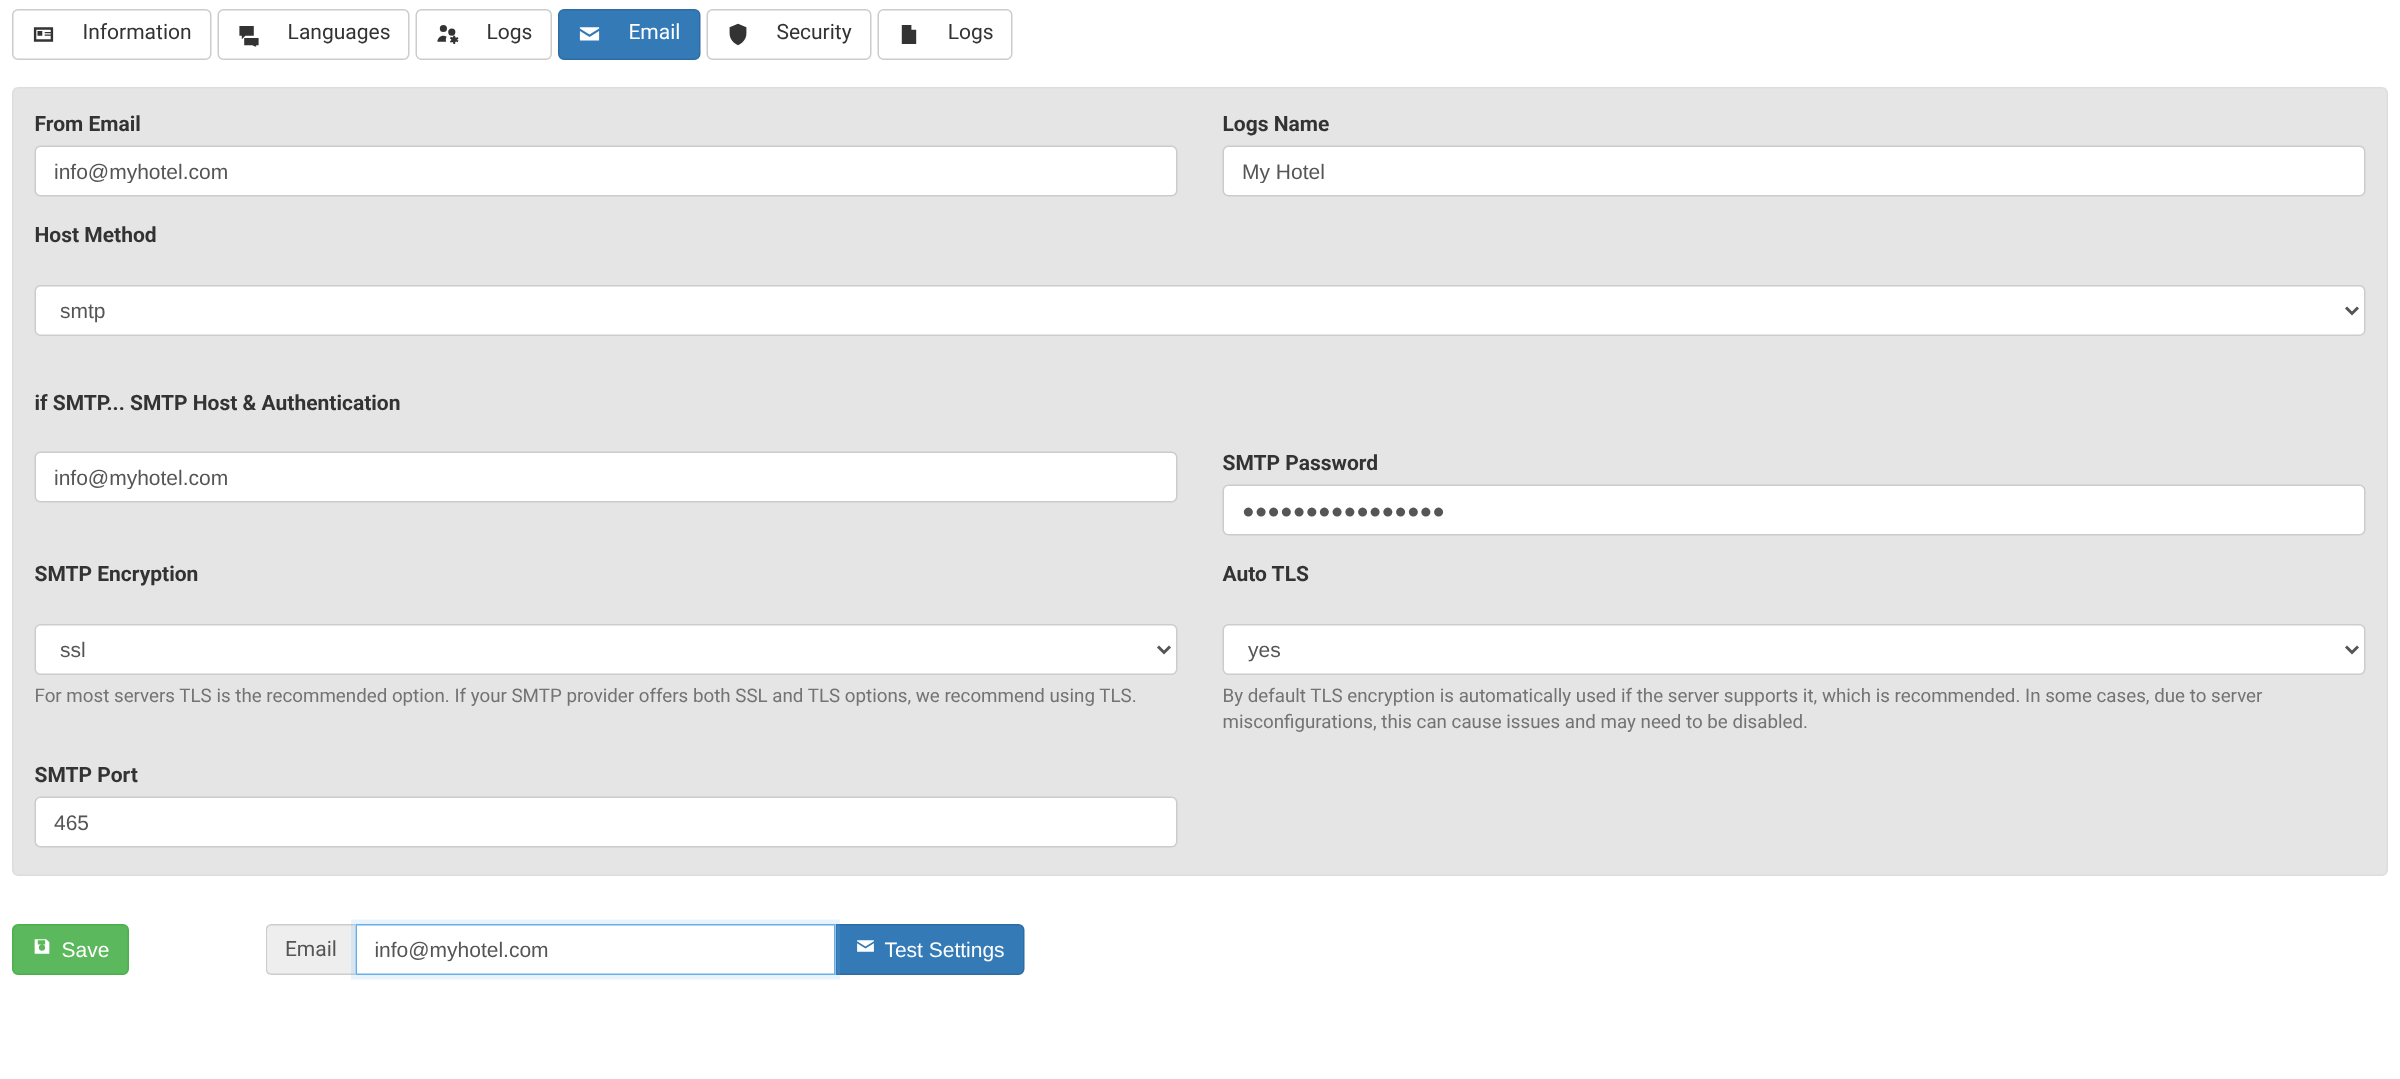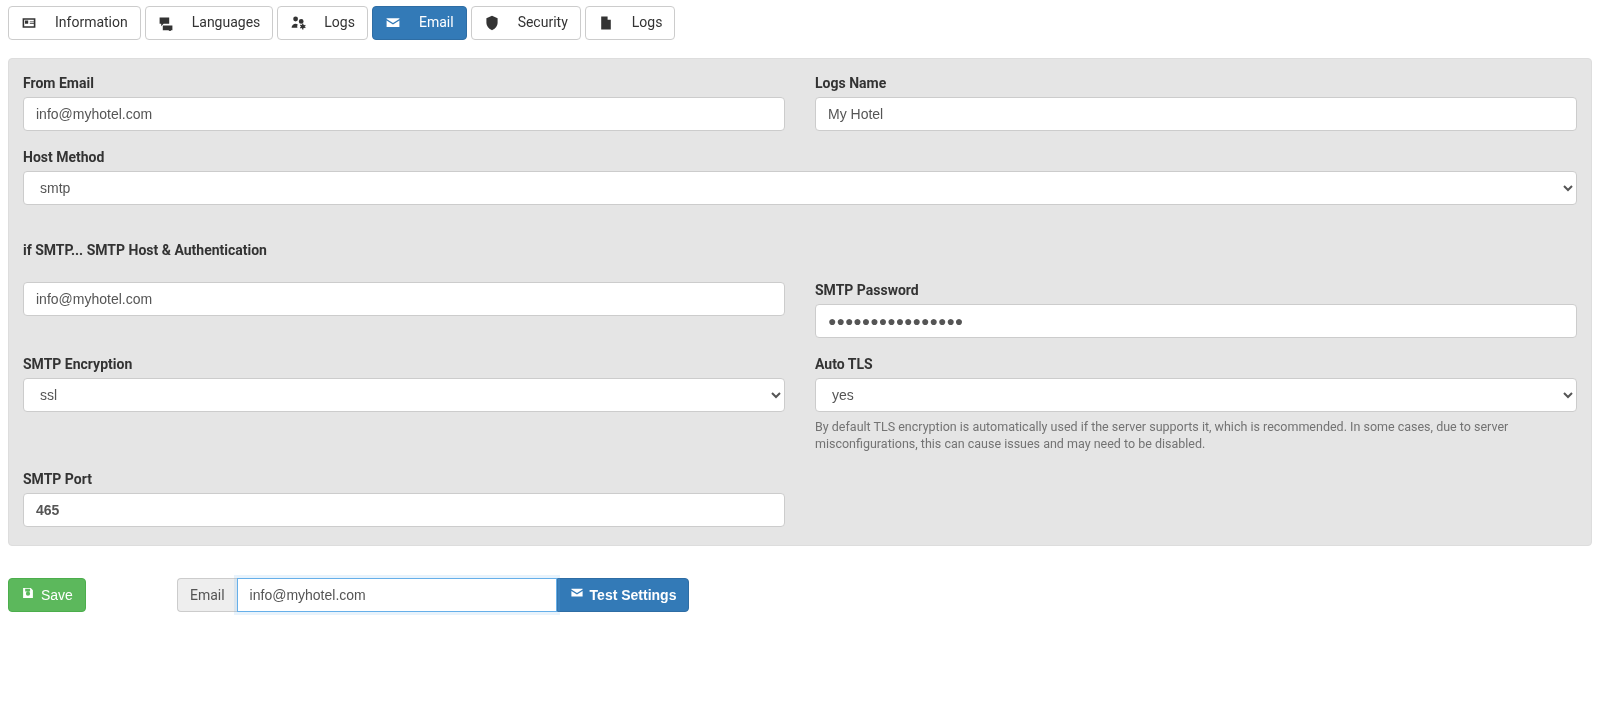--- a/index.html
+++ b/index.html
@@ -62,20 +62,21 @@
     line-height: 1.42857143;
     color: #555;
     background-color: #fff;
     border: 1px solid #ccc;
     border-radius: 4px;
     height: 34px;
   }
   select.form-control {
     appearance: auto;
     padding-right: 24px;
+    margin-top: 19px;
   }
   .help-text {
     font-size: 12.5px;
     color: #737373;
     margin-top: 6px;
     line-height: 1.4;
   }
   hr.divider {
     border: none;
     border-top: 1px solid #e5e5e5;
@@ -127,23 +128,22 @@
     border-radius: 0;
     border-left: 1px solid #ccc;
     width: 320px;
     border-color: #66afe9;
     box-shadow: 0 0 0 3px rgba(102,175,233,.15);
     position: relative;
     z-index: 1;
   }
   .input-group .btn {
     border-radius: 0 4px 4px 0;
-    font-weight: bold;
-  }
-  input[type=number].form-control { appearance: auto; font-weight: bold; }
+  }
+  input[type=number].form-control { appearance: auto; }
 </style>
 </head>
 <body>
 
 <svg width="0" height="0" style="position:absolute">
   <defs>
     <g id="i-idcard">
         <path d="M2 4h16v12H2V4zm2 2v8h12V6H4zm1 1h4v4H5V7zm6 1h5v1h-5V8zm0 2h5v1h-5v-1z"></path>
       </g>
     <g id="i-comments">
@@ -257,20 +257,21 @@
       <input type="text" class="form-control" value="●●●●●●●●●●●●●●●●" style="">
     </div>
   </div>
 
   <div class="row">
     <div class="col">
       <label class="field-label">SMTP Encryption</label>
       <select class="form-control">
         <option>ssl</option>
       </select>
+      <div class="help-text">For most servers TLS is the recommended option. If your SMTP provider offers both SSL and TLS options, we recommend using TLS.</div>
     </div>
     <div class="col">
       <label class="field-label">Auto TLS</label>
       <select class="form-control">
         <option>yes</option>
       </select>
       <div class="help-text">By default TLS encryption is automatically used if the server supports it, which is recommended. In some cases, due to server misconfigurations, this can cause issues and may need to be disabled.</div>
     </div>
   </div>
 

